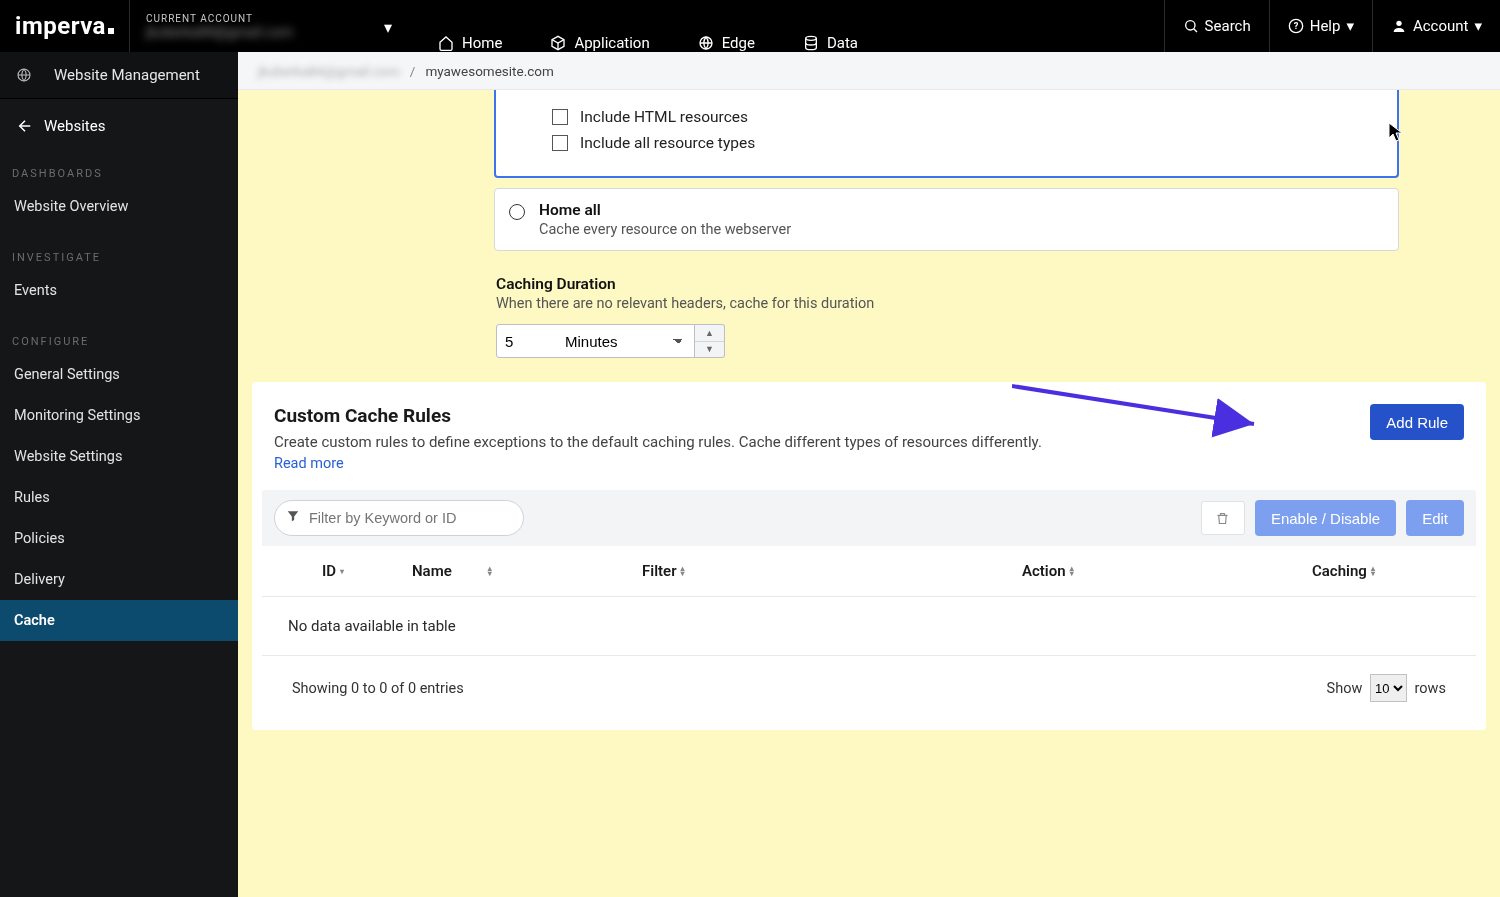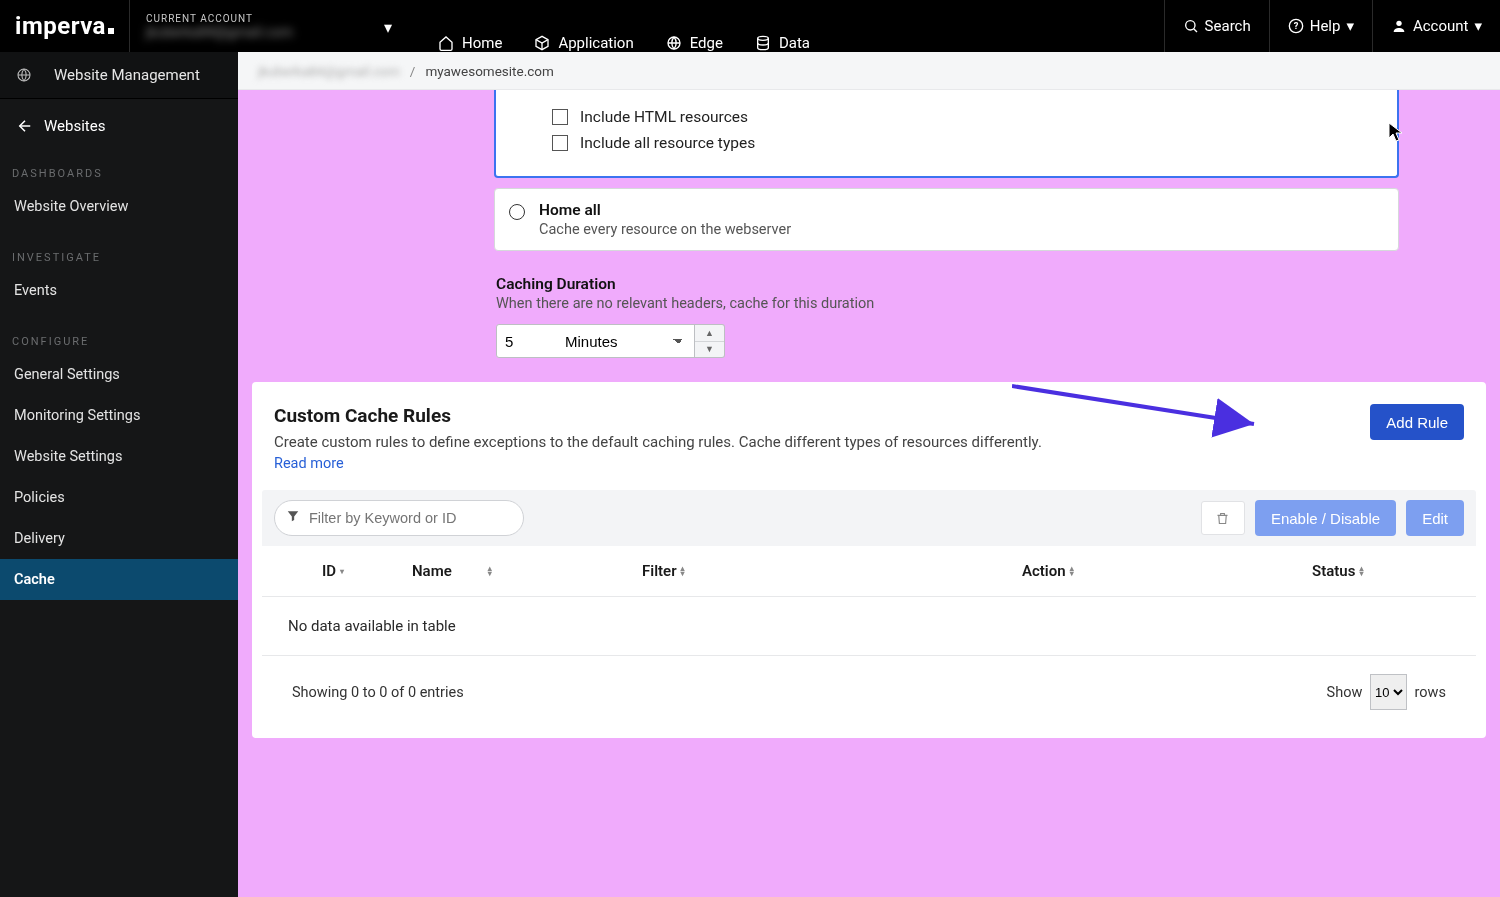--- a/index.html
+++ b/index.html
@@ -6,42 +6,42 @@
   html, body { width: 1500px; height: 897px; font-family: -apple-system, BlinkMacSystemFont, "Segoe UI", Roboto, Arial, sans-serif; overflow: hidden; background: #f5f6f7; }
   
   .topbar { height: 52px; background: #000; color: #fff; display: flex; align-items: flex-end; padding: 0 0 0 0; }
   .brand { width: 130px; display:flex; align-items:center; justify-content:center; height:100%; border-right:1px solid #2a2a2a; }
   .brand-text { font-size: 24px; font-weight: 700; letter-spacing: .5px; }
   .brand-text .dot { display:inline-block; width:6px; height:6px; background:#fff; margin-left:2px; vertical-align:baseline;}
   .acct-picker { width: 280px; padding: 6px 16px; display:flex; flex-direction:column; justify-content:center; position:relative; height:100%; border-right: none; }
   .acct-label { font-size: 10px; letter-spacing: 1px; color: #c8c8c8; }
   .acct-email { font-size: 14px; color: #888; filter: blur(4px); }
   .acct-caret { position:absolute; right:18px; top:18px; color:#fff; }
-  .topnav { display:flex; gap: 32px; align-items:center; padding-left: 28px; flex: 1; }
+  .topnav { display:flex; gap: 48px; align-items:center; padding-left: 28px; flex: 1; }
   .topnav .nav-item { display:flex; align-items:center; gap:8px; color:#fff; font-size:15px; cursor:pointer; }
   .topnav .nav-item svg, .top-right svg { width:16px; height:16px; }
   .top-right { display:flex; align-items:center; height:100%; }
   .top-right .tr-item { display:flex; align-items:center; gap:6px; padding:0 18px; height:100%; border-left:1px solid #2a2a2a; cursor:pointer; font-size:15px;}
   
   .app { display:flex; height: calc(897px - 52px); }
   .sidebar { width: 238px; background: #151617; color:#d8d8d8; display:flex; flex-direction:column; }
   .side-head { display:flex; align-items:center; gap:22px; padding: 14px 16px; border-bottom:1px solid #000; background:#111213;}
   .side-head svg { width:16px; height:16px; stroke:#bdbdbd;}
   .side-head-title { font-size:15px; color:#e6e6e6;}
   .back-row { display:flex; align-items:center; gap:10px; padding: 18px 16px 22px; cursor:pointer;}
   .back-row svg { width:18px; height:18px;}
   .back-row span { font-size:15px; color:#fff;}
   .sec-label { font-size:11px; letter-spacing:2px; color:#6a6c6e; padding: 10px 12px 6px; }
   .side-item { padding: 12px 14px; font-size:14.5px; color:#e3e3e3; cursor:pointer;}
   .side-item.active { background:#0c4a6e; color:#fff; font-weight:600;}
   .main { flex:1; display:flex; flex-direction:column; overflow:hidden;}
   .breadcrumb { height: 38px; display:flex; align-items:center; padding: 0 20px; background:#f5f6f7; border-bottom:1px solid #e8e9eb; font-size:13.5px; color:#444;}
   .breadcrumb .bc-email { color:#aaa; filter: blur(3px);}
   .breadcrumb .sep { margin: 0 10px; color:#888;}
-  .content { flex:1; overflow:auto; padding: 0 14px 30px; background:#f0abfc;}
+  .content { flex:1; overflow:auto; padding: 0 14px 30px; background:#fef9c3;}
   .panel-top { margin: 0 0 24px 242px; width: 905px; }
   .option-box { border:2px solid #3c73f0; border-top:none; border-radius: 0 0 4px 4px; background:#fff; padding: 14px 56px 20px; margin-bottom: 10px;}
   .chk-row { display:flex; align-items:center; gap:12px; padding:4px 0; font-size:15.5px; color:#222;}
   .chk-box { width:16px; height:16px; border:1.5px solid #555; background:#fff; display:inline-block; cursor:pointer;}
   .option-plain { border:1px solid #d6d8db; border-radius:4px; background:#fff; padding: 12px 14px; display:flex; gap:14px; align-items:flex-start;}
   .radio-o { width:16px; height:16px; border:1.8px solid #333; border-radius:50%; margin-top:3px; cursor:pointer;}
   .opt-title { font-size:15.5px; font-weight:600; color:#111;}
   .opt-sub { font-size:14.5px; color:#555; margin-top:2px;}
   .cd-block { margin-top: 24px; padding-left: 2px;}
   .cd-title { font-size:15.5px; font-weight:600; color:#111;}
@@ -76,21 +76,21 @@
   .thead { display:flex; padding: 16px 20px; border-bottom:1px solid #e7e8ea;}
   .th { font-size:15px; font-weight:600; color:#1a1a1a; display:flex; align-items:center; gap:4px;}
   .th .sort { display:flex; flex-direction:column; line-height:5px; font-size:8px; color:#888;}
   .col-id { width:130px; padding-left:40px;}
   .col-name { width:230px;gap:36px;}
   .col-filter { width:380px;}
   .col-action { width:290px;}
   .col-status { flex:1; text-align:left;}
   .tbody-empty { padding: 20px 26px; font-size:15px; color:#2a2a2a; border-bottom:1px solid #e7e8ea;}
   .table-foot { display:flex; justify-content:space-between; align-items:center; padding: 18px 30px 0; font-size:14.5px; color:#333;}
-  .show-sel { height:36px; font-size:13px; border:1px solid #bfc1c5; margin:0 4px;}
+  .show-sel { height:28px; font-size:13px; border:1px solid #bfc1c5; margin:0 4px;}
   .arrow-svg { position:absolute; top: -22px; left: 760px; pointer-events:none;}
   .cursor-svg { position:absolute; left:1150px; top:70px; pointer-events:none;}
 </style>
 </head>
 <body>
 
 <div class="topbar">
   <div class="brand">
     <span class="brand-text"><span>imperva</span><span class="dot"></span></span>
   </div>
@@ -178,20 +178,21 @@
     <div class="sec-label">DASHBOARDS</div>
     <div class="side-item">Website Overview</div>
 
     <div class="sec-label" style="margin-top:14px">INVESTIGATE</div>
     <div class="side-item">Events</div>
 
     <div class="sec-label" style="margin-top:14px">CONFIGURE</div>
     <div class="side-item">General Settings</div>
     <div class="side-item">Monitoring Settings</div>
     <div class="side-item">Website Settings</div>
+    <div class="side-item">Rules</div>
     <div class="side-item">Policies</div>
     <div class="side-item">Delivery</div>
     <div class="side-item active">Cache</div>
   </div>
 
   <div class="main" style="position:relative;">
     <svg class="cursor-svg" width="16" height="20" viewBox="0 0 16 20">
         <path d="M1 1l0 15 4-4 3 7 3-1-3-7 6 0z" fill="#000" stroke="#fff" stroke-width="1"></path>
       </svg>
     <div class="breadcrumb">
@@ -291,21 +292,21 @@
                 </span>
               </div>
             <div class="th col-action">
                 <span>Action</span>
                 <span class="sort">
                   <span>▴</span>
                   <span>▾</span>
                 </span>
               </div>
             <div class="th col-status">
-                <span>Status</span>
+                <span>Caching</span>
                 <span class="sort">
                   <span>▴</span>
                   <span>▾</span>
                 </span>
               </div>
           </div>
           <div class="tbody-empty">No data available in table</div>
           <div class="table-foot">
             <span>Showing 0 to 0 of 0 entries</span>
             <span>

